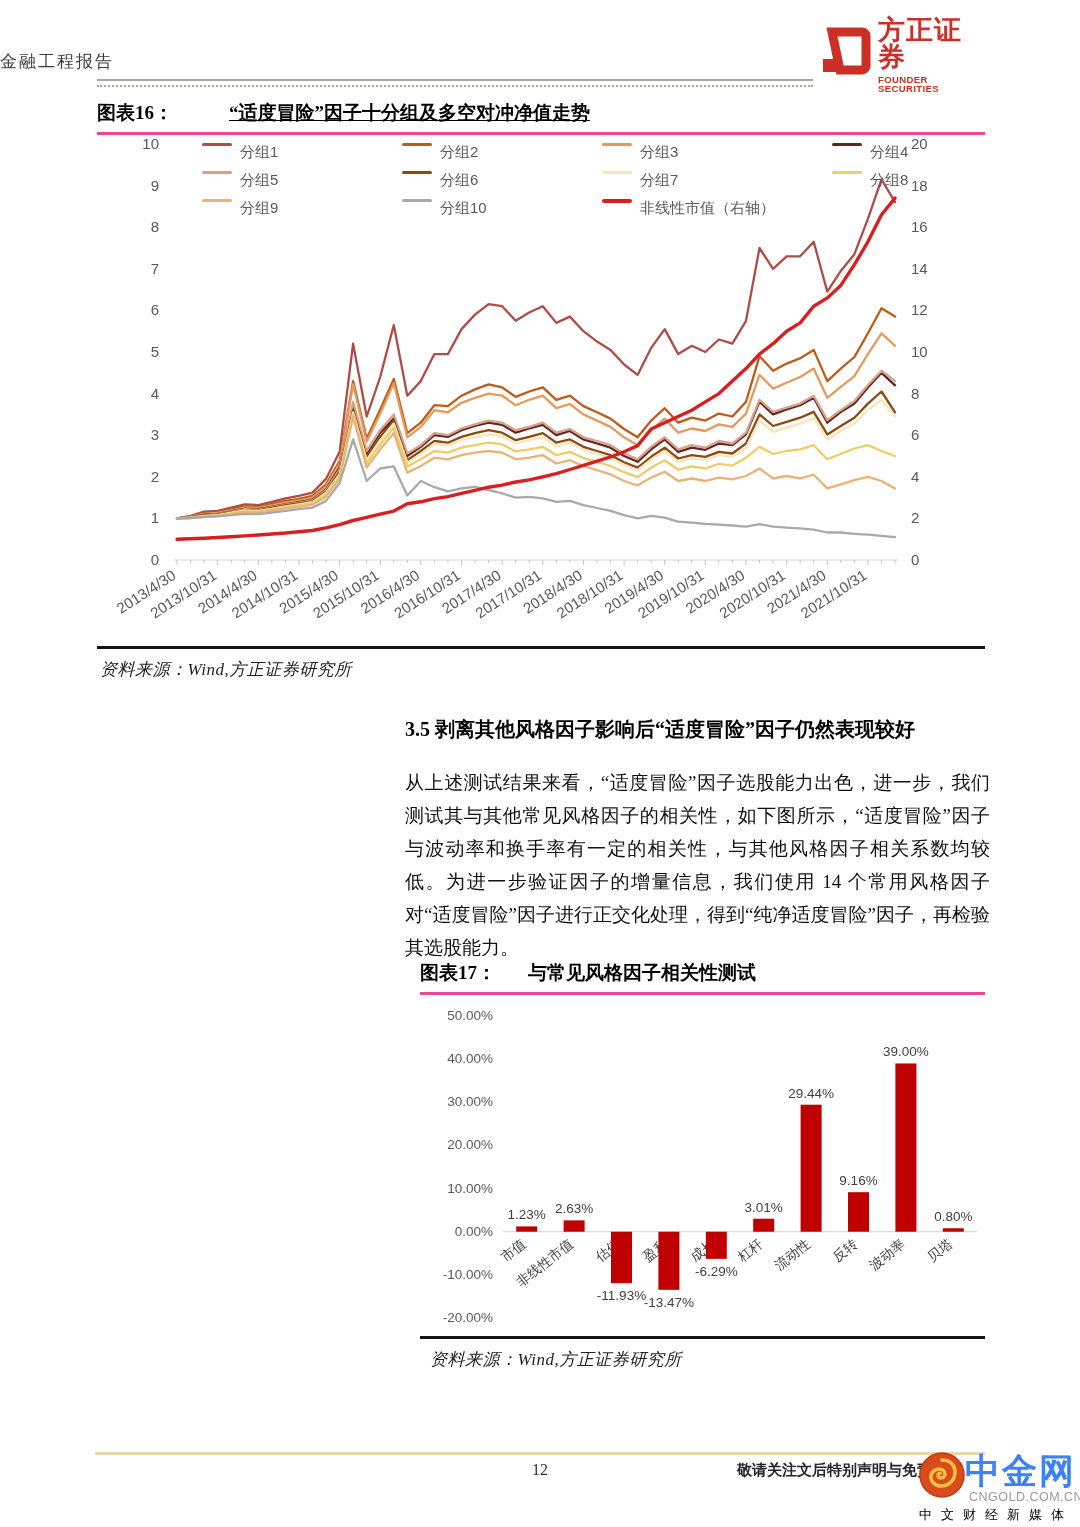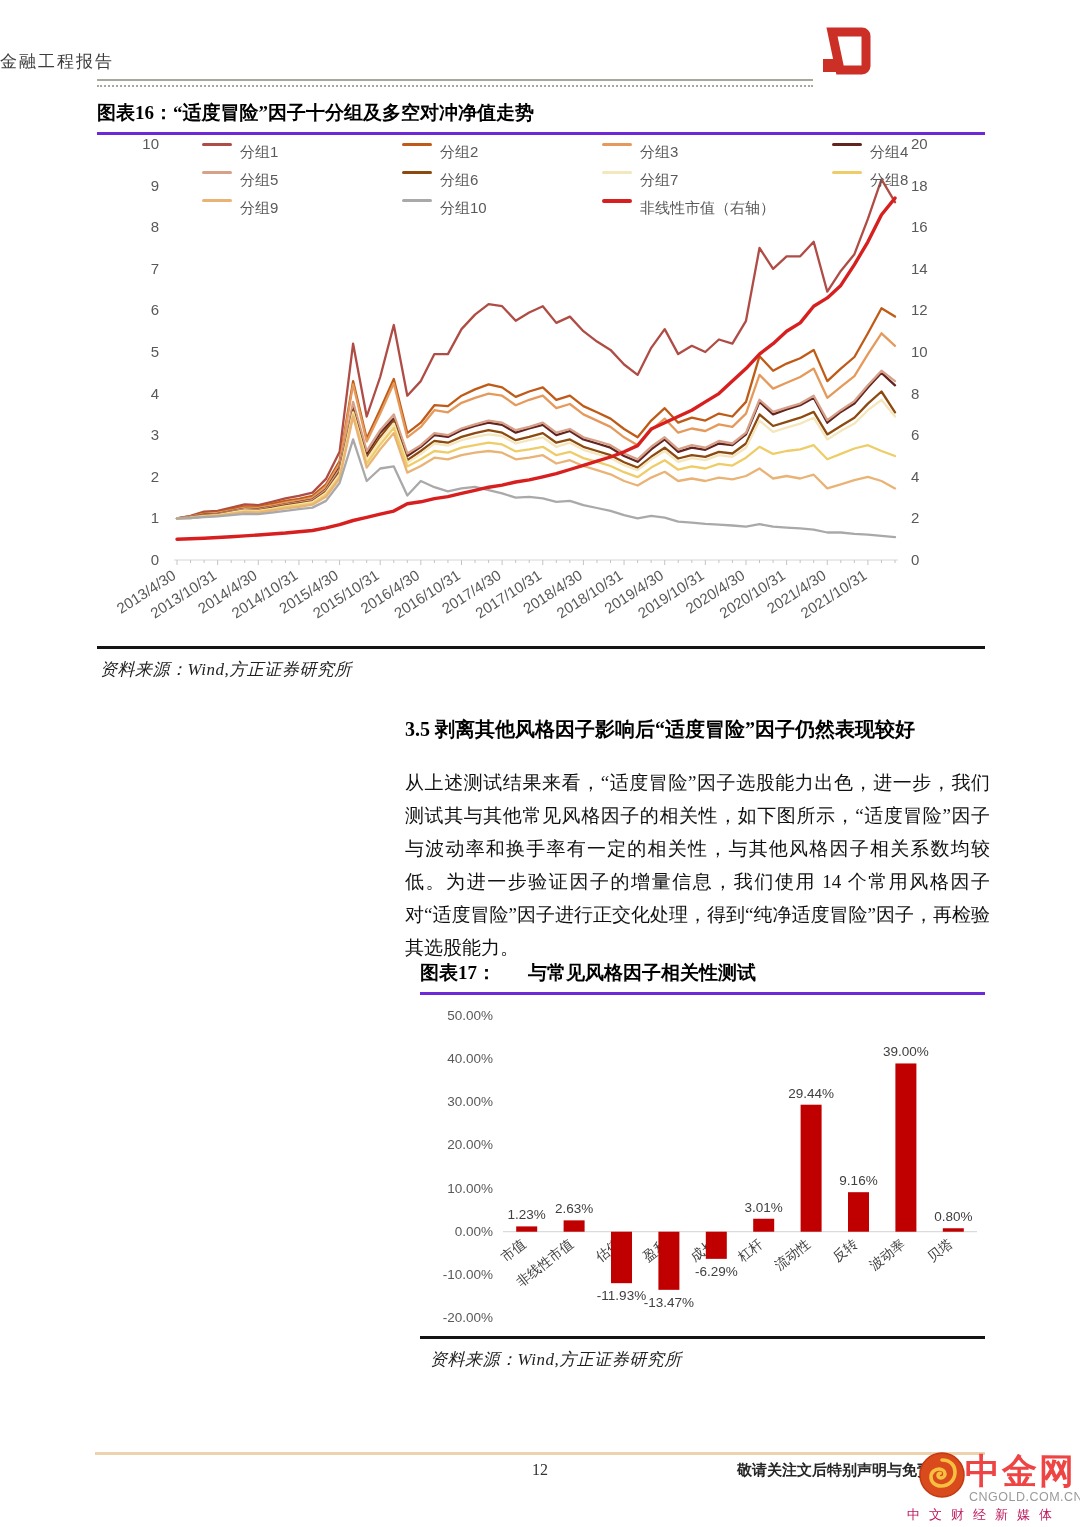--- a/index.html
+++ b/index.html
@@ -7,24 +7,24 @@
   .abs{position:absolute;}
   
   .hdr-title{left:0;top:50px;width:1080px;text-align:left;font-size:17px;color:#3d3d3d;letter-spacing:2px;}
   .hdr-rule-solid{left:97px;top:79px;width:716px;height:2px;background:#a7a79c;}
   .hdr-rule-dot{left:97px;top:85px;width:716px;border-top:2px dotted #a8a89c;}
   .logo{left:818px;top:26px;width:170px;height:58px;display:flex;align-items:center;}
   .logo-text{margin-left:6px;line-height:1;}
   .logo-cn{font-family:"Liberation Sans",sans-serif;font-weight:bold;font-size:27px;color:#cc2f26;letter-spacing:1px;}
   .logo-en{font-family:"Liberation Sans",sans-serif;font-weight:bold;font-size:9.5px;color:#cc2f26;letter-spacing:.4px;margin-top:4px;}
   
-  .figcap{display:flex;align-items:flex-end;border-bottom:3px solid #6d28d9;padding-bottom:6px;font-weight:bold;font-size:19px;color:#000;}
+  .figcap{display:flex;align-items:flex-end;border-bottom:3px solid #ec4899;padding-bottom:6px;font-weight:bold;font-size:19px;color:#000;}
   .figcap16{left:97px;top:100px;width:888px;}
   .figcap17{left:420px;top:960px;width:565px;}
-  .figcap .cap-title16{}
+  .figcap .cap-title16{margin-left:56px;text-decoration:underline;}
   .figcap .cap-title17{margin-left:32px;}
   .botrule16{left:97px;top:646px;width:888px;height:3px;background:#141414;}
   .botrule17{left:420px;top:1336px;width:565px;height:3px;background:#141414;}
   .src{font-style:italic;font-size:17px;color:#1e1e1e;letter-spacing:.5px;}
   .src16{left:100px;top:658px;}
   .src17{left:430px;top:1348px;}
   
   .chart16{left:97px;top:130px;width:888px;height:514px;}
   .chart17{left:425px;top:998px;width:560px;height:336px;}
   svg text.ax{font-family:"Liberation Sans","DejaVu Sans",sans-serif;font-size:15px;fill:#595959;}
@@ -36,38 +36,42 @@
   .legend-item .sw{display:inline-block;width:30px;height:3px;border-radius:2px;margin-right:8px;flex:none;}
   
   .sec-heading{left:405px;top:716px;width:585px;font-weight:bold;font-size:20px;color:#000;}
   .sec-par{left:405px;top:766px;width:585px;font-size:19px;line-height:33px;color:#111;text-align:justify;}
   
   .foot-rule{left:95px;top:1452px;width:890px;height:3px;background:#ecd3ad;}
   .foot-page{left:0;top:1461px;width:1080px;text-align:center;font-size:16px;color:#333;}
   .foot-disc{left:640px;top:1461px;width:322px;text-align:right;font-family:"Liberation Sans","DejaVu Sans",sans-serif;font-weight:bold;font-size:15px;color:#262626;}
   
   .wm{left:903px;top:1448px;width:177px;height:79px;z-index:9;}
-  .wm-name{position:absolute;left:62px;top:0px;font-family:"Liberation Sans",sans-serif;font-weight:bold;font-size:35px;color:#ef4444;letter-spacing:2px;}
+  .wm-name{position:absolute;left:62px;top:0px;font-family:"Liberation Sans",sans-serif;font-weight:bold;font-size:35px;color:#3b82f6;letter-spacing:2px;}
   .wm-domain{position:absolute;left:66px;top:42px;font-family:"Liberation Sans",sans-serif;font-size:12.5px;color:#9a9a9a;letter-spacing:.5px;}
-  .wm-tag{position:absolute;left:4px;top:58px;font-family:"Liberation Sans",sans-serif;font-size:13px;color:#be185d;letter-spacing:9px;}
+  .wm-tag{position:absolute;left:16px;top:58px;font-family:"Liberation Sans",sans-serif;font-size:13px;color:#000000;letter-spacing:9px;}
   .wm-logo{position:absolute;left:16px;top:4px;}
 </style>
 </head>
 <body>
 
 <div class="abs hdr-title">金融工程报告</div>
 <div class="abs hdr-rule-solid"></div>
 <div class="abs hdr-rule-dot"></div>
 
 <div class="abs logo">
   <span>
     <svg width="54" height="54" viewBox="0 0 54 54">
       <path d="M14 6 H44 a4 4 0 0 1 4 4 V40 a4 4 0 0 1-4 4 H22 Z" fill="none" stroke="#cc2f26" stroke-width="9"></path>
       <rect x="5" y="33" width="13" height="13" fill="#cc2f26"></rect>
     </svg>
+  </span>
+  <span class="logo-text" style="display:inline-block;">
+    <div class="logo-cn">方正证券</div>
+    <div class="logo-en">FOUNDER SECURITIES</div>
   </span>
 </div>
 
 <div class="abs figcap figcap16">
   <span>图表16：</span>
   <span class="cap-title16">“适度冒险”因子十分组及多空对冲净值走势</span>
 </div>
 
 <svg class="abs chart16" viewBox="0 0 888 514">
     <text x="62" y="435" text-anchor="end" class="ax">0</text>

